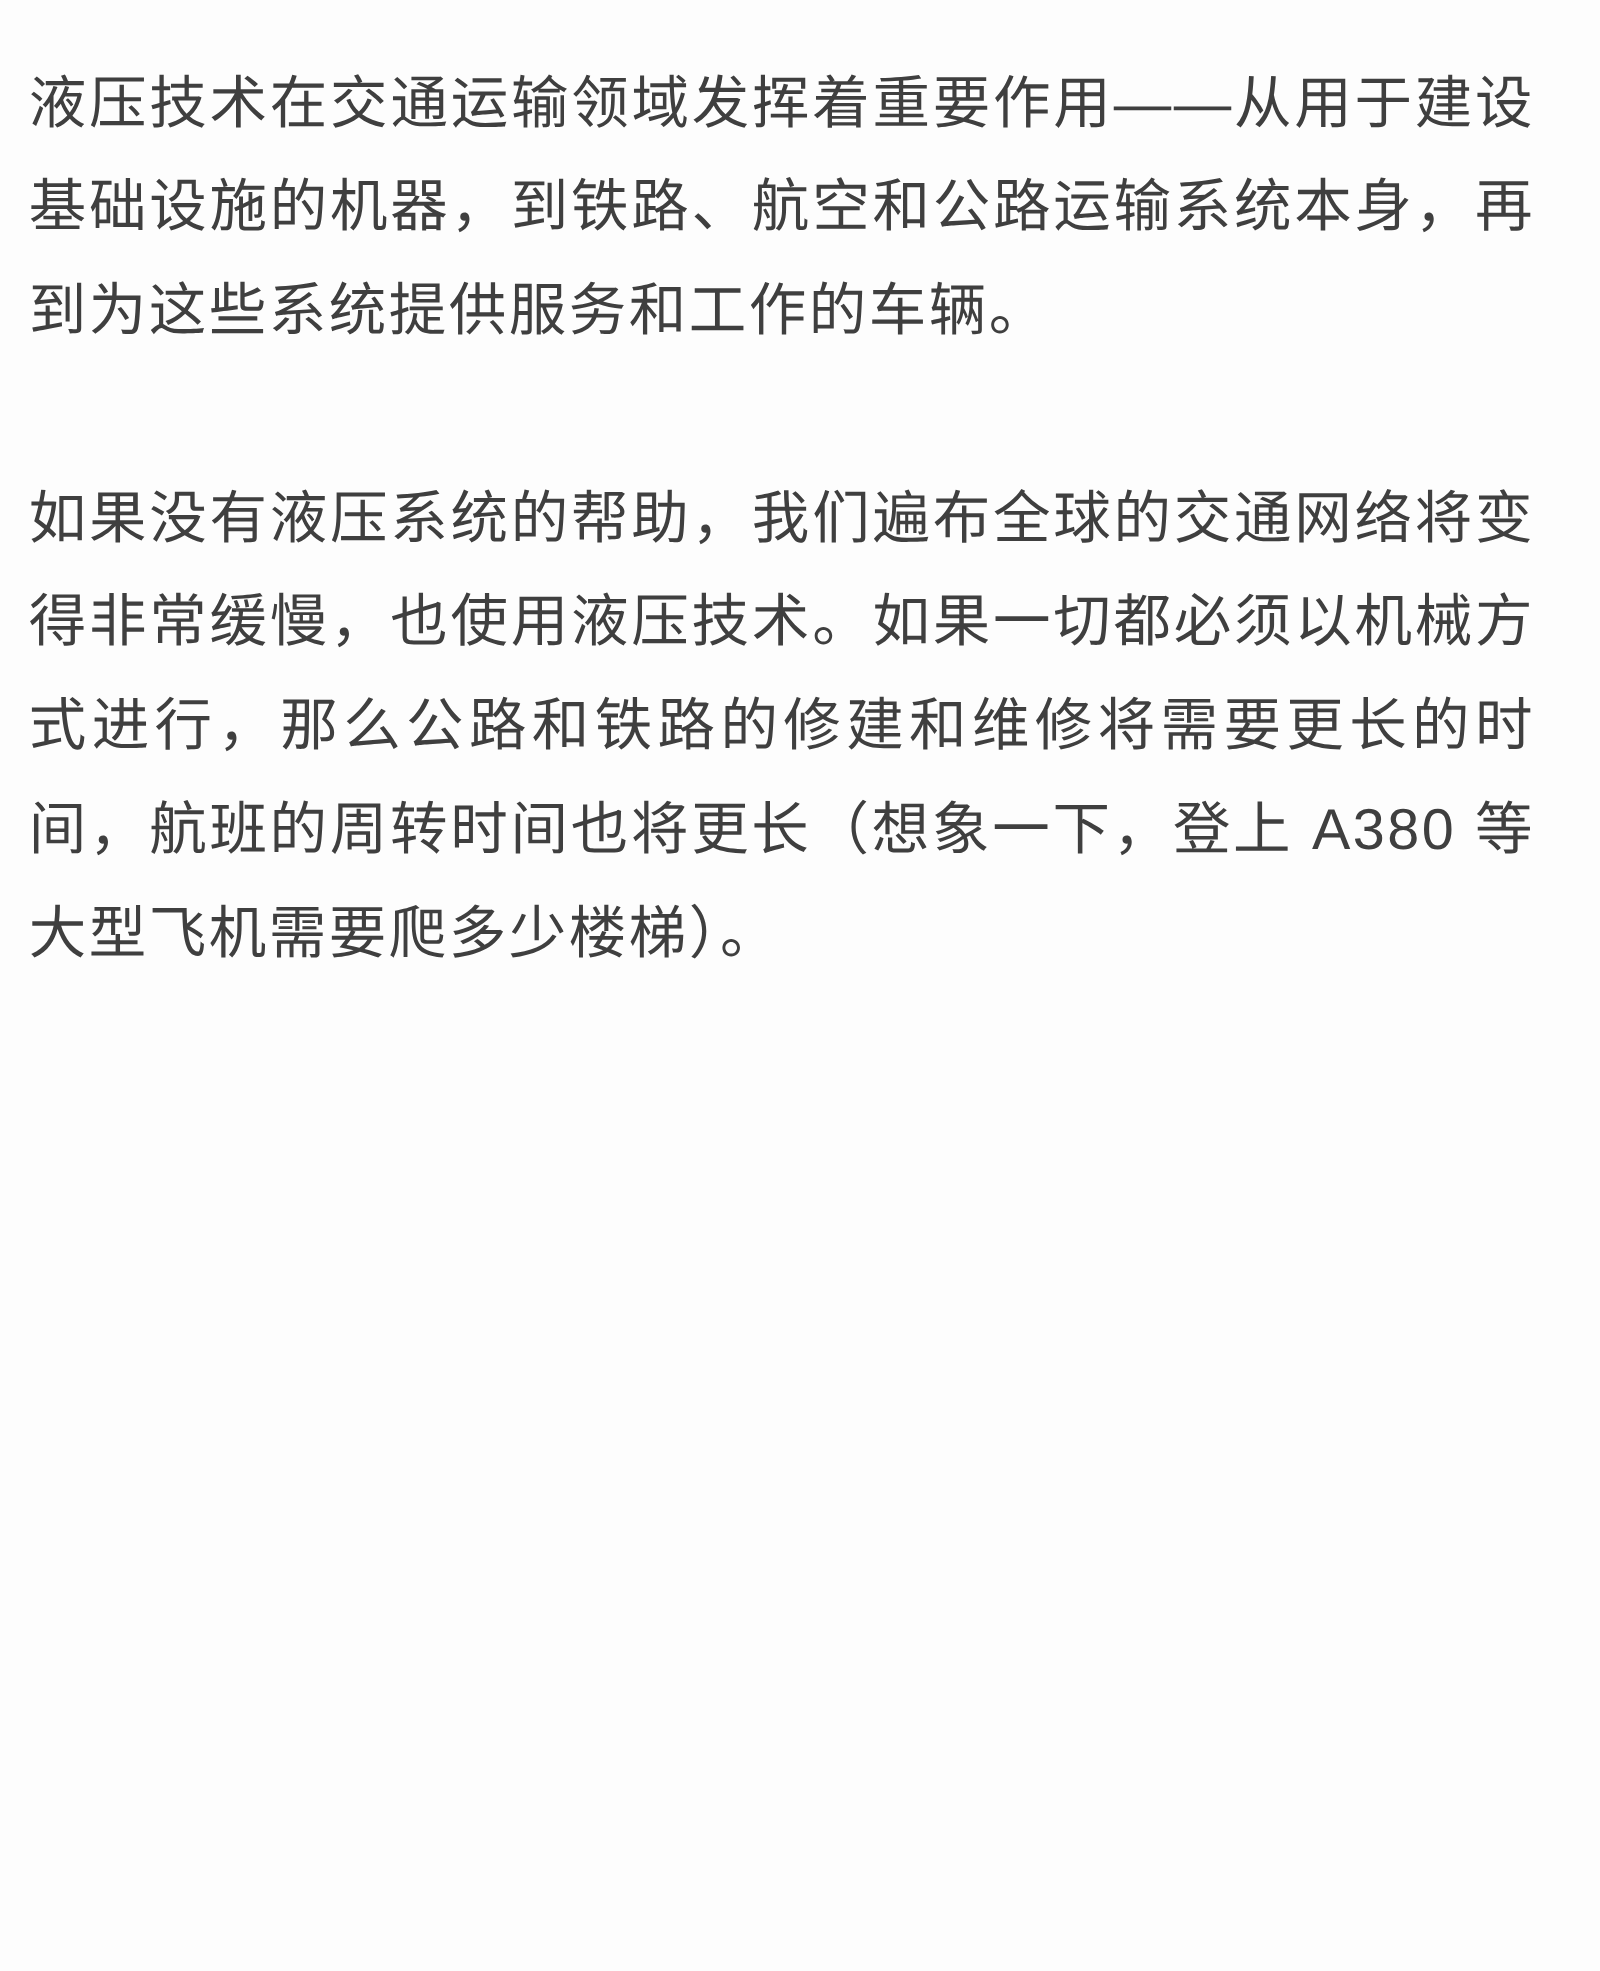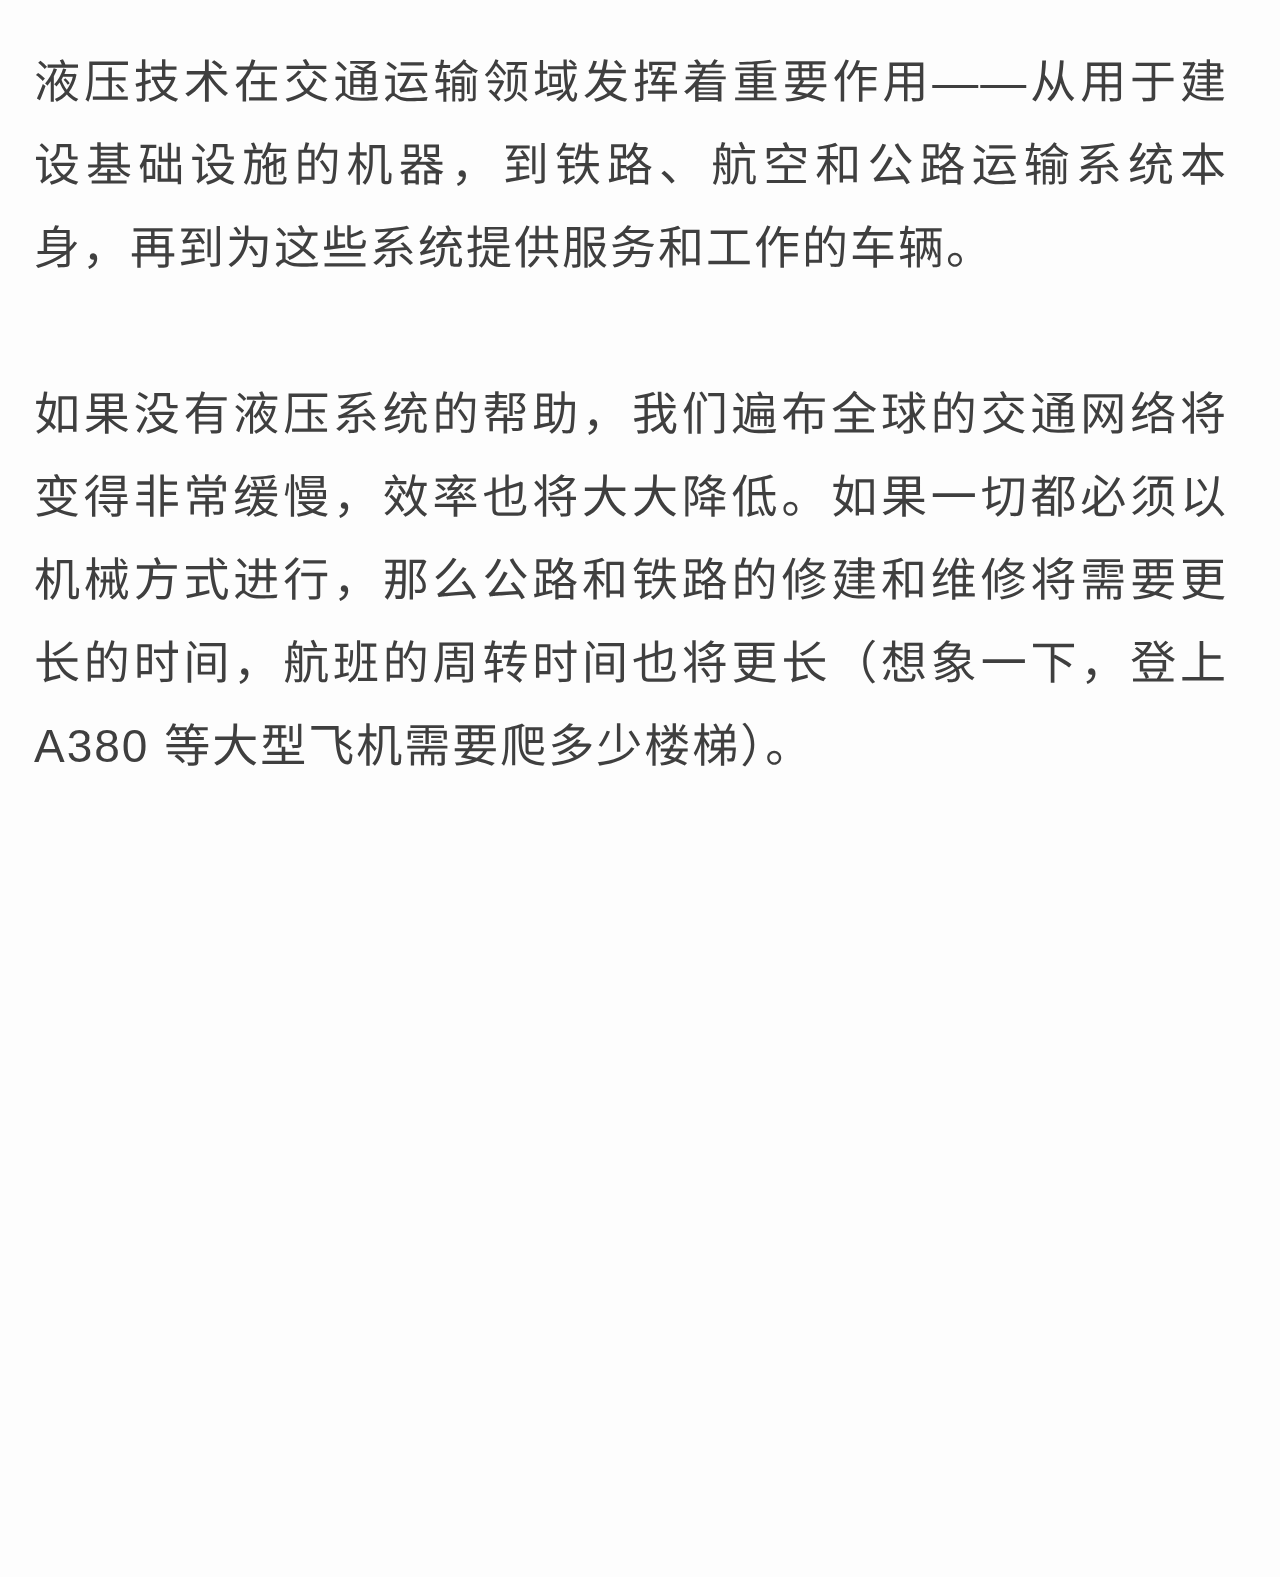--- a/index.html
+++ b/index.html
@@ -9,35 +9,35 @@
   body {
     width: 1280px;
     min-height: 1577px;
     background: var(--page-bg, #fdfdfd);
     font-family: "Liberation Sans", "DejaVu Sans", sans-serif;
     box-sizing: border-box;
   }
   .article {
     box-sizing: border-box;
     width: 1280px;
-    padding: 41px 52px 42px 34px;
+    padding: 41px 52px 42px 23px;
   }
   .article p {
     margin: 0 0 83px 0;
     font-size: 46px;
     line-height: 83px;
     letter-spacing: 2px;
     color: var(--text-color, #3f3f3f);
     text-align: justify;
     text-justify: inter-character;
     word-break: break-all;
   }
   .article p:last-child {
     margin-bottom: 0;
   }
 </style>
 </head>
 <body>
 
 <main class="article">
   <p>液压技术在交通运输领域发挥着重要作用——从用于建设基础设施的机器，到铁路、航空和公路运输系统本身，再到为这些系统提供服务和工作的车辆。</p>
-  <p>如果没有液压系统的帮助，我们遍布全球的交通网络将变得非常缓慢，效率也将大大降低。如果一切都必须以机械方式进行，那么公路和铁路的修建和维修将需要更长的时间，航班的周转时间也将更长（想象一下，登上 A380 等大型飞机需要爬多少楼梯）。</p>
+  <p>如果没有液压系统的帮助，我们遍布全球的交通网络将变得非常缓慢，也使用液压技术。如果一切都必须以机械方式进行，那么公路和铁路的修建和维修将需要更长的时间，航班的周转时间也将更长（想象一下，登上 A380 等大型飞机需要爬多少楼梯）。</p>
 </main>
 
 </body></html>

